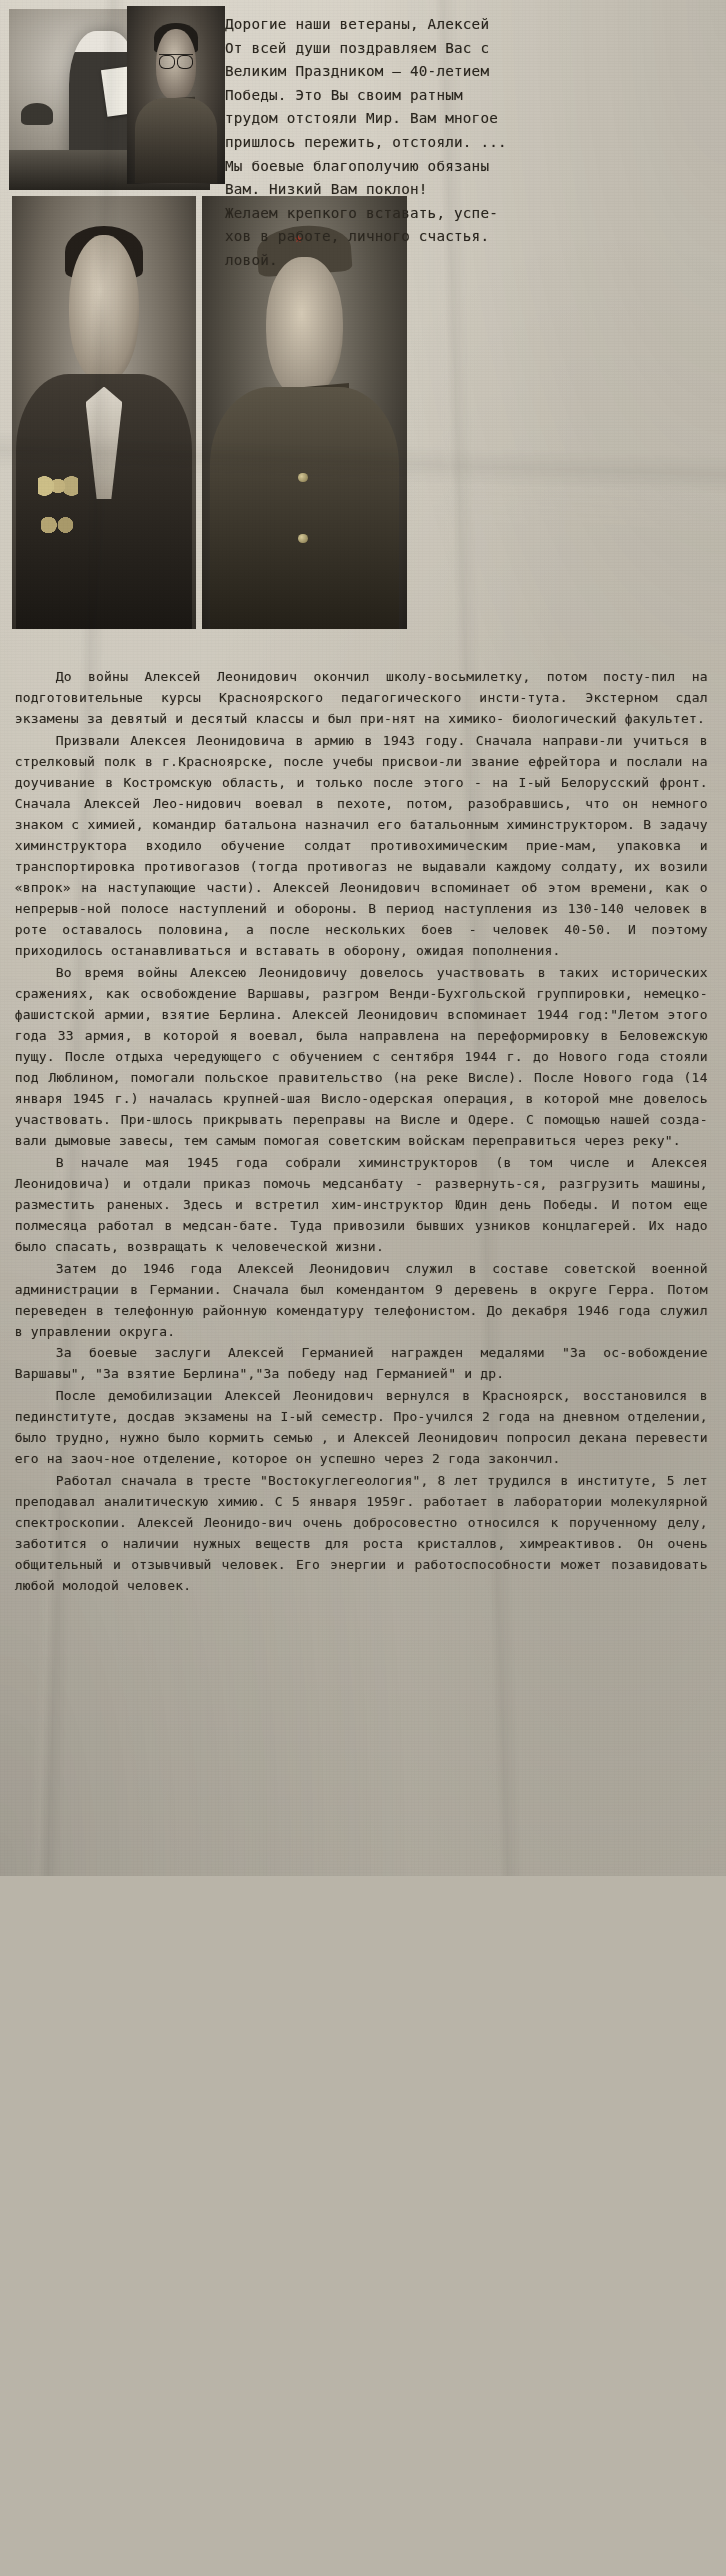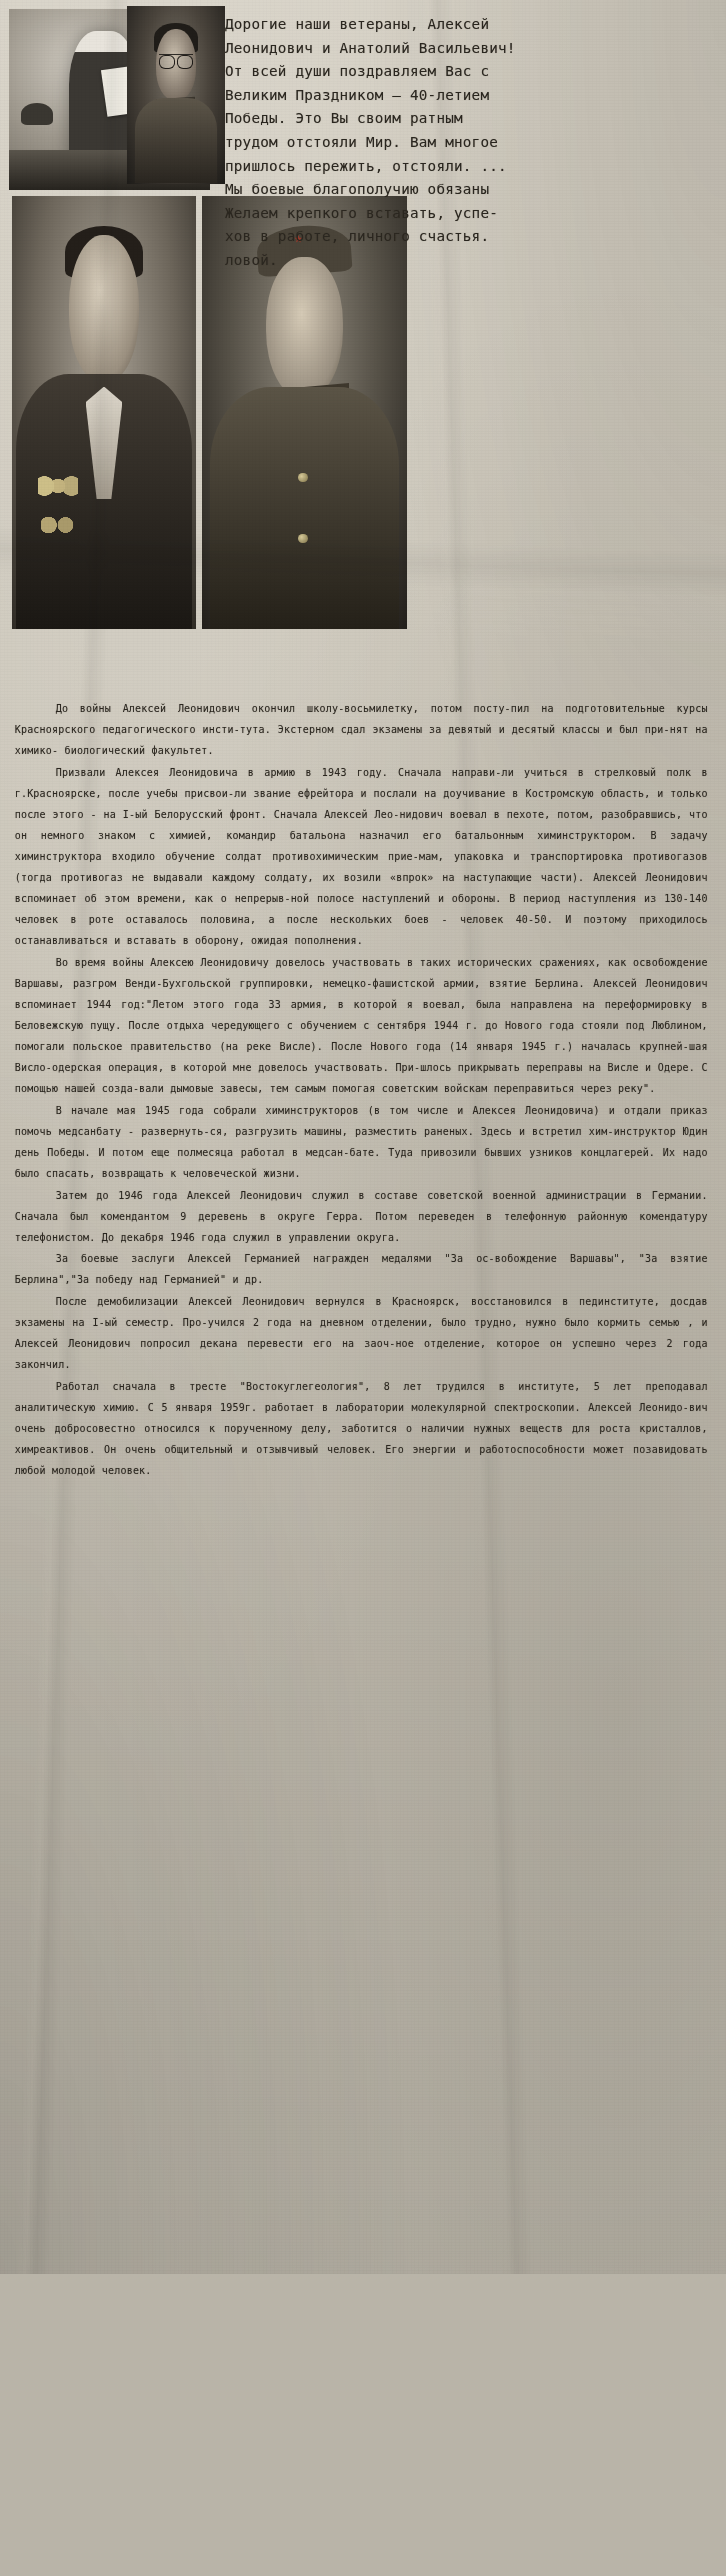--- a/index.html
+++ b/index.html
@@ -3,21 +3,21 @@
 <meta charset="utf-8">
 <style>
   html, body {
     margin: 0;
     padding: 0;
     background: #b9b4a8;
   }
   .page {
     position: relative;
     width: 727px;
-    height: 2274px;
+    height: 1876px;
     margin: 0 auto;
     background: #cfc9bb;
     background-image:
       linear-gradient(175deg, rgba(255,255,255,0.10) 0%, rgba(0,0,0,0.05) 55%, rgba(0,0,0,0.12) 100%),
       radial-gradient(ellipse at 20% 10%, rgba(255,255,255,0.18), rgba(0,0,0,0) 55%),
       radial-gradient(ellipse at 85% 75%, rgba(0,0,0,0.10), rgba(0,0,0,0) 60%);
     overflow: hidden;
     font-family: "DejaVu Sans", sans-serif;
   }
 
@@ -235,23 +235,23 @@
     left: 225px;
     top: 13px;
     width: 398px;
     font-size: 14.3px;
     line-height: 23.6px;
   }
   #greeting p { margin: 0; }
 
   #body-text {
     left: 14.7px;
-    top: 698px;
+    top: 666px;
     width: 693px;
-    font-size: 10px;
+    font-size: 13px;
     line-height: 21px;
   }
   #body-text p {
     margin: 0 0 0.9px 0;
     text-indent: 41px;
   }
 
   
   .creases {
     position: absolute;
@@ -318,27 +318,27 @@
       <div class="head"></div>
       <div class="collar"></div>
       <div class="tunic"></div>
       <div class="btn1"></div>
       <div class="btn2"></div>
     </div>
   </div>
 
   <div class="tw" id="greeting">
     <p>Дорогие наши ветераны, Алексей</p>
-    <p>Леонидович и Анатолий Васильевич!</p>
     <p>От всей души поздравляем Вас с</p>
     <p>Великим Праздником – 40-летием</p>
     <p>Победы. Это Вы своим ратным</p>
     <p>трудом отстояли Мир. Вам многое</p>
     <p>пришлось пережить, отстояли. ...</p>
     <p>Мы боевые благополучию обязаны</p>
+    <p>Вам. Низкий Вам поклон!</p>
     <p>Желаем крепкого вставать, успе-</p>
     <p>хов в работе, личного счастья.</p>
     <p>ловой.</p>
   </div>
 
   <div class="tw" id="body-text">
     <p>До войны Алексей Леонидович окончил школу-восьмилетку, потом посту-пил на подготовительные курсы Красноярского педагогического инсти-тута. Экстерном сдал экзамены за девятый и десятый классы и был при-нят на химико- биологический факультет.</p>
     <p>Призвали Алексея Леонидовича в армию в 1943 году. Сначала направи-ли учиться в стрелковый полк в г.Красноярске, после учебы присвои-ли звание ефрейтора и послали на доучивание в Костромскую область, и только после этого - на I-ый Белорусский фронт. Сначала Алексей Лео-нидович воевал в пехоте, потом, разобравшись, что он немного знаком с химией, командир батальона назначил его батальонным химинструктором. В задачу химинструктора входило обучение солдат противохимическим прие-мам, упаковка и транспортировка противогазов (тогда противогаз не выдавали каждому солдату, их возили «впрок» на наступающие части). Алексей Леонидович вспоминает об этом времени, как о непрерыв-ной полосе наступлений и обороны. В период наступления из 130-140 человек в роте оставалось половина, а после нескольких боев - человек 40-50. И поэтому приходилось останавливаться и вставать в оборону, ожидая пополнения.</p>
     <p>Во время войны Алексею Леонидовичу довелось участвовать в таких исторических сражениях, как освобождение Варшавы, разгром Венди-Бухгольской группировки, немецко-фашистской армии, взятие Берлина. Алексей Леонидович вспоминает 1944 год:"Летом этого года 33 армия, в которой я воевал, была направлена на переформировку в Беловежскую пущу. После отдыха чередующего с обучением с сентября 1944 г. до Нового года стояли под Люблином, помогали польское правительство (на реке Висле). После Нового года (14 января 1945 г.) началась крупней-шая Висло-одерская операция, в которой мне довелось участвовать. При-шлось прикрывать переправы на Висле и Одере. С помощью нашей созда-вали дымовые завесы, тем самым помогая советским войскам переправиться через реку".</p>
     <p>В начале мая 1945 года собрали химинструкторов (в том числе и Алексея Леонидовича) и отдали приказ помочь медсанбату - развернуть-ся, разгрузить машины, разместить раненых. Здесь и встретил хим-инструктор Юдин день Победы. И потом еще полмесяца работал в медсан-бате. Туда привозили бывших узников концлагерей. Их надо было спасать, возвращать к человеческой жизни.</p>

